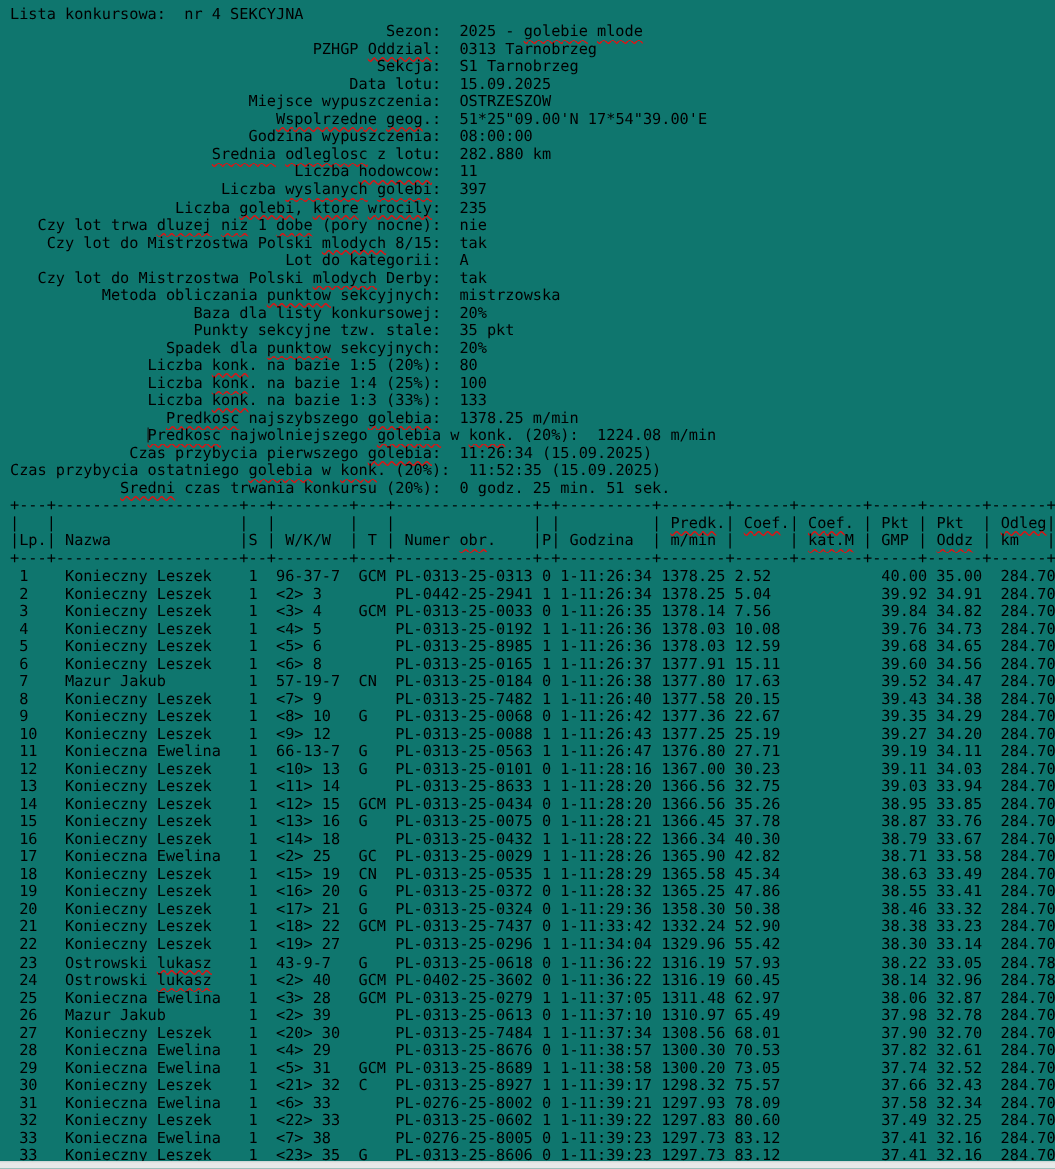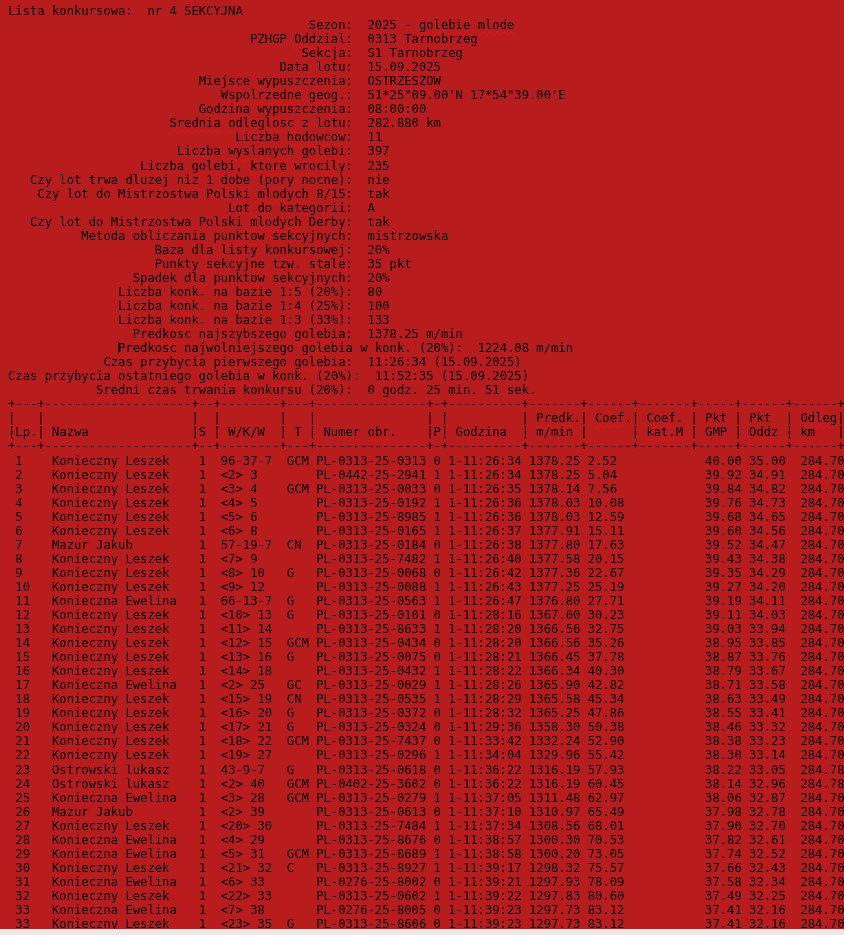--- a/index.html
+++ b/index.html
@@ -1,21 +1,21 @@
 <!DOCTYPE html>
 <html><head>
 <meta charset="utf-8">
 <style>
   html, body { margin: 0; padding: 0; }
   body {
     width: 844px; height: 935px; overflow: hidden;
     background: #ffffff;
     font-family: "DejaVu Sans Mono", "Liberation Mono", monospace;
   }
-  .page { position: relative; width: 844px; height: 935px; overflow: hidden; background:#b91c1c; }
+  .page { position: relative; width: 844px; height: 935px; overflow: hidden; background:#0f766e; }
   .doc {
     position: absolute; left: 8px; top: 4px;
     font-size: 12.2px; line-height: 14.05px;
     color: #000; white-space: pre;
   }
   .ln { white-space: pre; height: 14.05px; }
   .sq {
     text-decoration-line: underline;
     text-decoration-style: wavy;
     text-decoration-color: #e11212;

